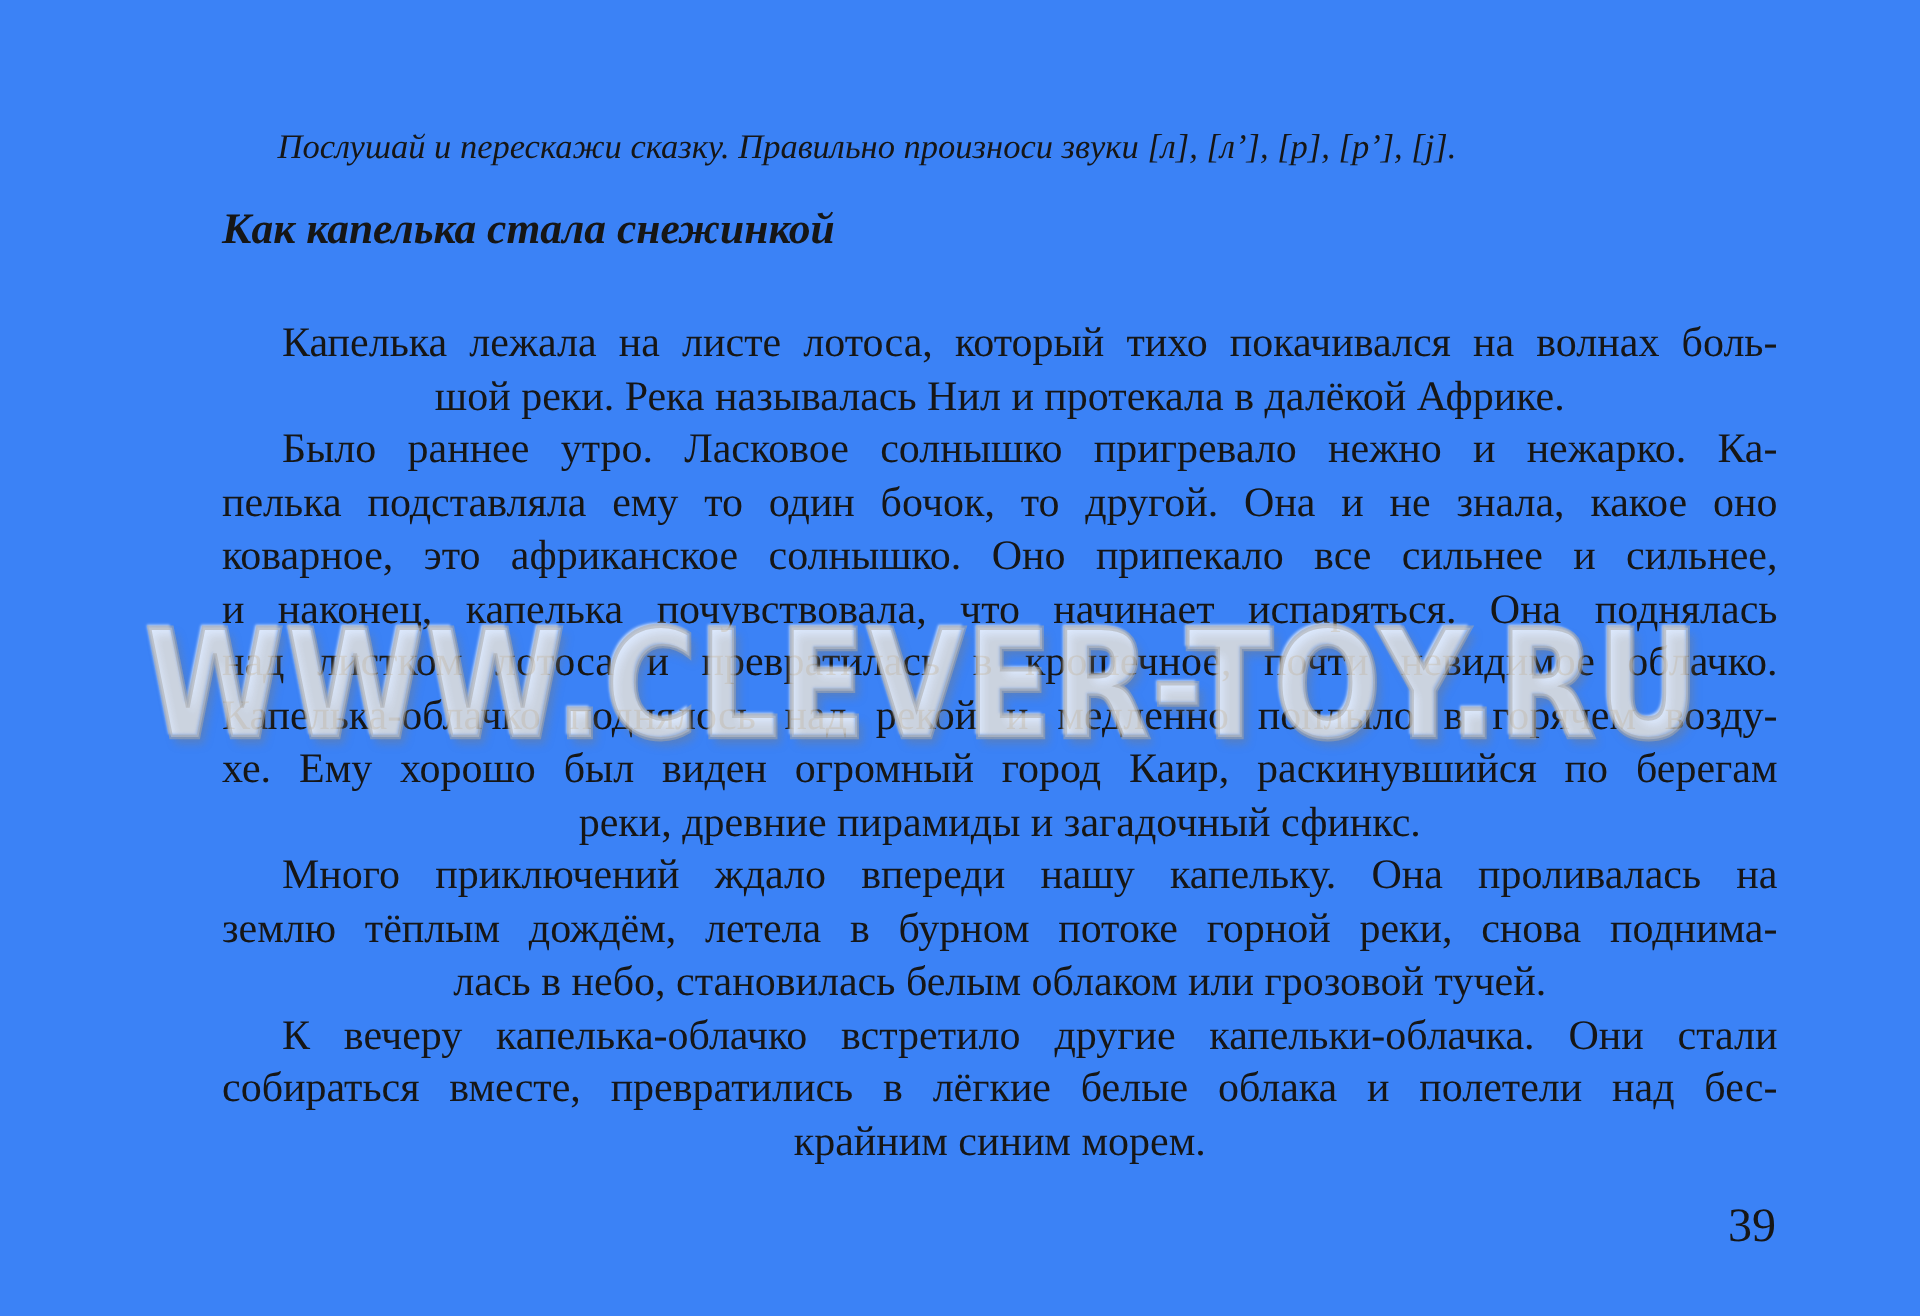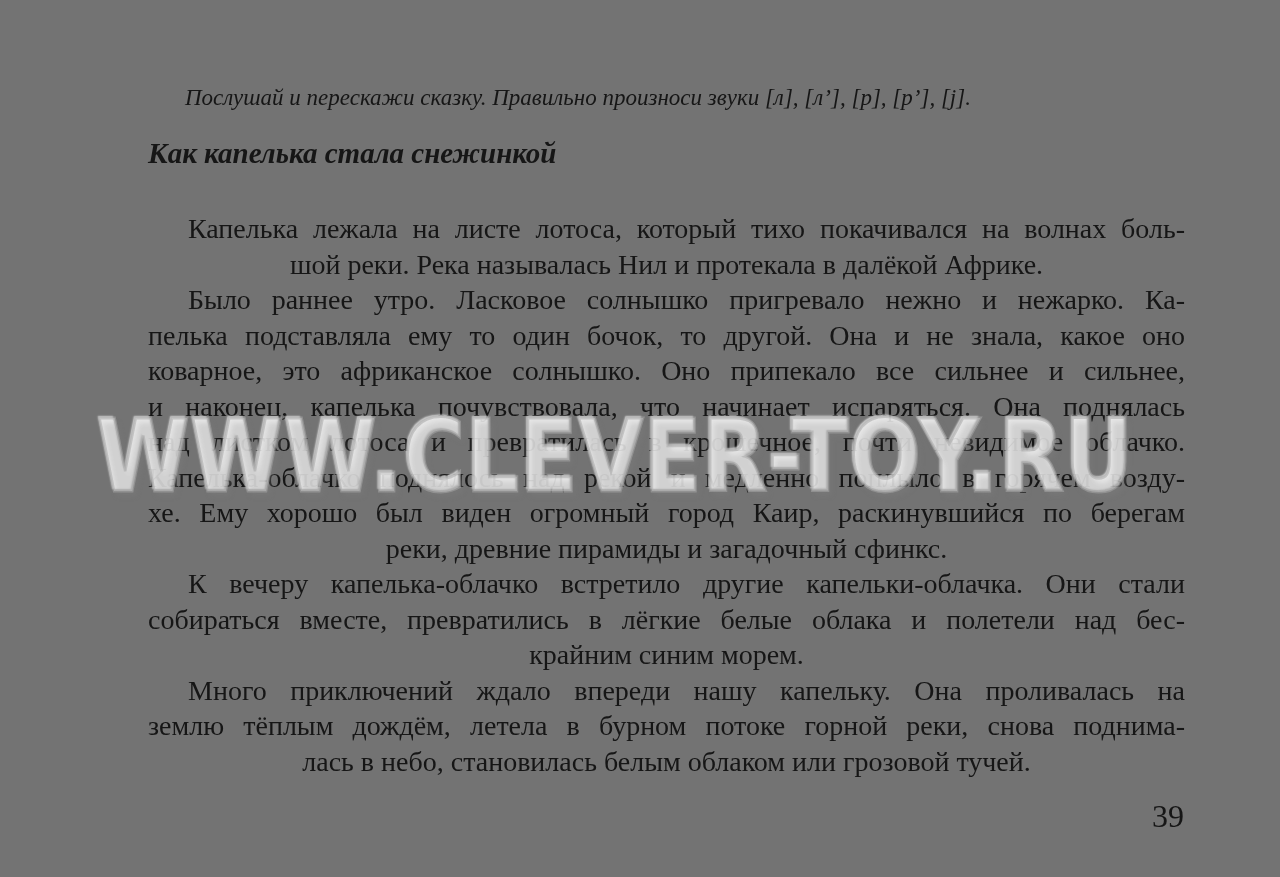--- a/index.html
+++ b/index.html
@@ -4,21 +4,21 @@
 <style>
   html, body {
     margin: 0;
     padding: 0;
     background: #ffffff;
   }
   .page {
     position: relative;
     width: 1280px;
     height: 877px;
-    background: #737373;
+    background: #3b82f6;
     overflow: hidden;
     font-family: "Liberation Serif", serif;
     color: #161616;
   }
   .instruction {
     position: absolute;
     left: 185px;
     top: 84px;
     font-style: italic;
     font-size: 23px;
@@ -105,29 +105,29 @@
       <div class="line just">пелька подставляла ему то один бочок, то другой. Она и не знала, какое оно</div>
       <div class="line just">коварное, это африканское солнышко. Оно припекало все сильнее и сильнее,</div>
       <div class="line just">и наконец, капелька почувствовала, что начинает испаряться. Она поднялась</div>
       <div class="line just">над листком лотоса и превратилась в крошечное, почти невидимое облачко.</div>
       <div class="line just">Капелька-облачко поднялось над рекой и медленно поплыло в горячем возду-</div>
       <div class="line just">хе. Ему хорошо был виден огромный город Каир, раскинувшийся по берегам</div>
       <div class="line last">реки, древние пирамиды и загадочный сфинкс.</div>
     </div>
 
     <div class="paragraph">
+      <div class="line just indent">Много приключений ждало впереди нашу капельку. Она проливалась на</div>
+      <div class="line just">землю тёплым дождём, летела в бурном потоке горной реки, снова поднима-</div>
+      <div class="line last">лась в небо, становилась белым облаком или грозовой тучей.</div>
+    </div>
+
+    <div class="paragraph">
       <div class="line just indent">К вечеру капелька-облачко встретило другие капельки-облачка. Они стали</div>
       <div class="line just">собираться вместе, превратились в лёгкие белые облака и полетели над бес-</div>
       <div class="line last">крайним синим морем.</div>
-    </div>
-
-    <div class="paragraph">
-      <div class="line just indent">Много приключений ждало впереди нашу капельку. Она проливалась на</div>
-      <div class="line just">землю тёплым дождём, летела в бурном потоке горной реки, снова поднима-</div>
-      <div class="line last">лась в небо, становилась белым облаком или грозовой тучей.</div>
     </div>
 
   </div>
 
   <div class="watermark">WWW.CLEVER-TOY.RU</div>
 
   <div class="page-number">39</div>
 
 </div>
 

